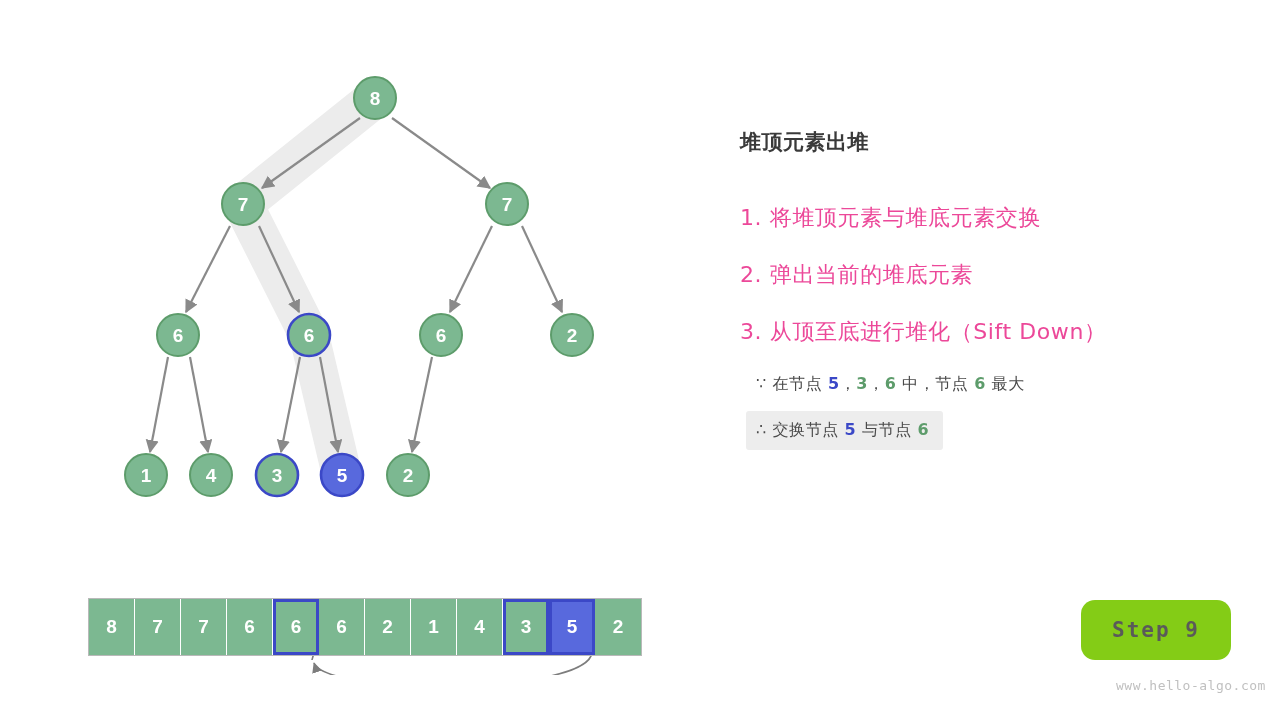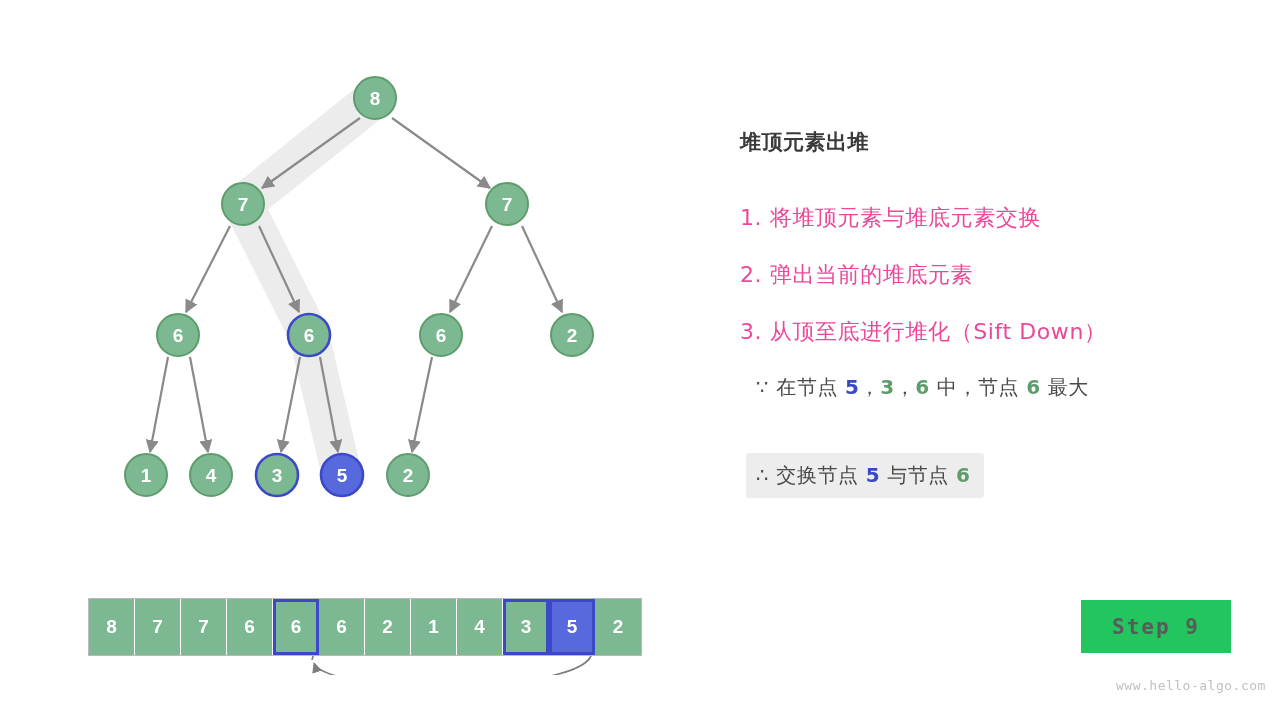--- a/index.html
+++ b/index.html
@@ -41,38 +41,37 @@
     letter-spacing: 0.5px;
   }
   .step-line {
     font-size: 22px;
     color: #ec4899;
     margin-bottom: 27px;
     letter-spacing: 0.6px;
     font-family: "DejaVu Sans", sans-serif;
   }
   .reason-line {
-    font-size: 20px;
+    font-size: 16px;
     color: #4a4a4a;
     margin-left: 16px;
     margin-bottom: 16px;
     letter-spacing: 0.6px;
     font-family: "DejaVu Sans", sans-serif;
     display: inline-block;
   }
   .reason-wrap {
     display: block;
   }
   .highlight-box {
     background: #ededed;
     border-radius: 3px;
     padding: 9px 14px 9px 10px;
     display: inline-block;
     margin-left: 6px;
-    margin-top: 36px;
   }
   .num-blue { color: #3b48c7; font-weight: bold; }
   .num-green { color: #5d9c6b; font-weight: bold; }
   .num-dark { color: #4a4a4a; }
 
   
   .array-wrap {
     position: absolute;
     left: 88px;
     top: 598px;
@@ -111,23 +110,23 @@
     top: 565px;
     width: 540px;
     height: 110px;
   }
   
   .step-badge {
     position: absolute;
     left: 1081px;
     top: 600px;
     width: 150px;
-    height: 53px;
-    background: #22c55e;
-    border-radius: 0;
+    height: 60px;
+    background: #84cc16;
+    border-radius: 14px;
     display: flex;
     align-items: center;
     justify-content: center;
     font-family: "DejaVu Sans Mono", monospace;
     font-size: 21px;
     font-weight: bold;
     color: #5a5a5a;
     letter-spacing: 2px;
     box-sizing: border-box;
   }

